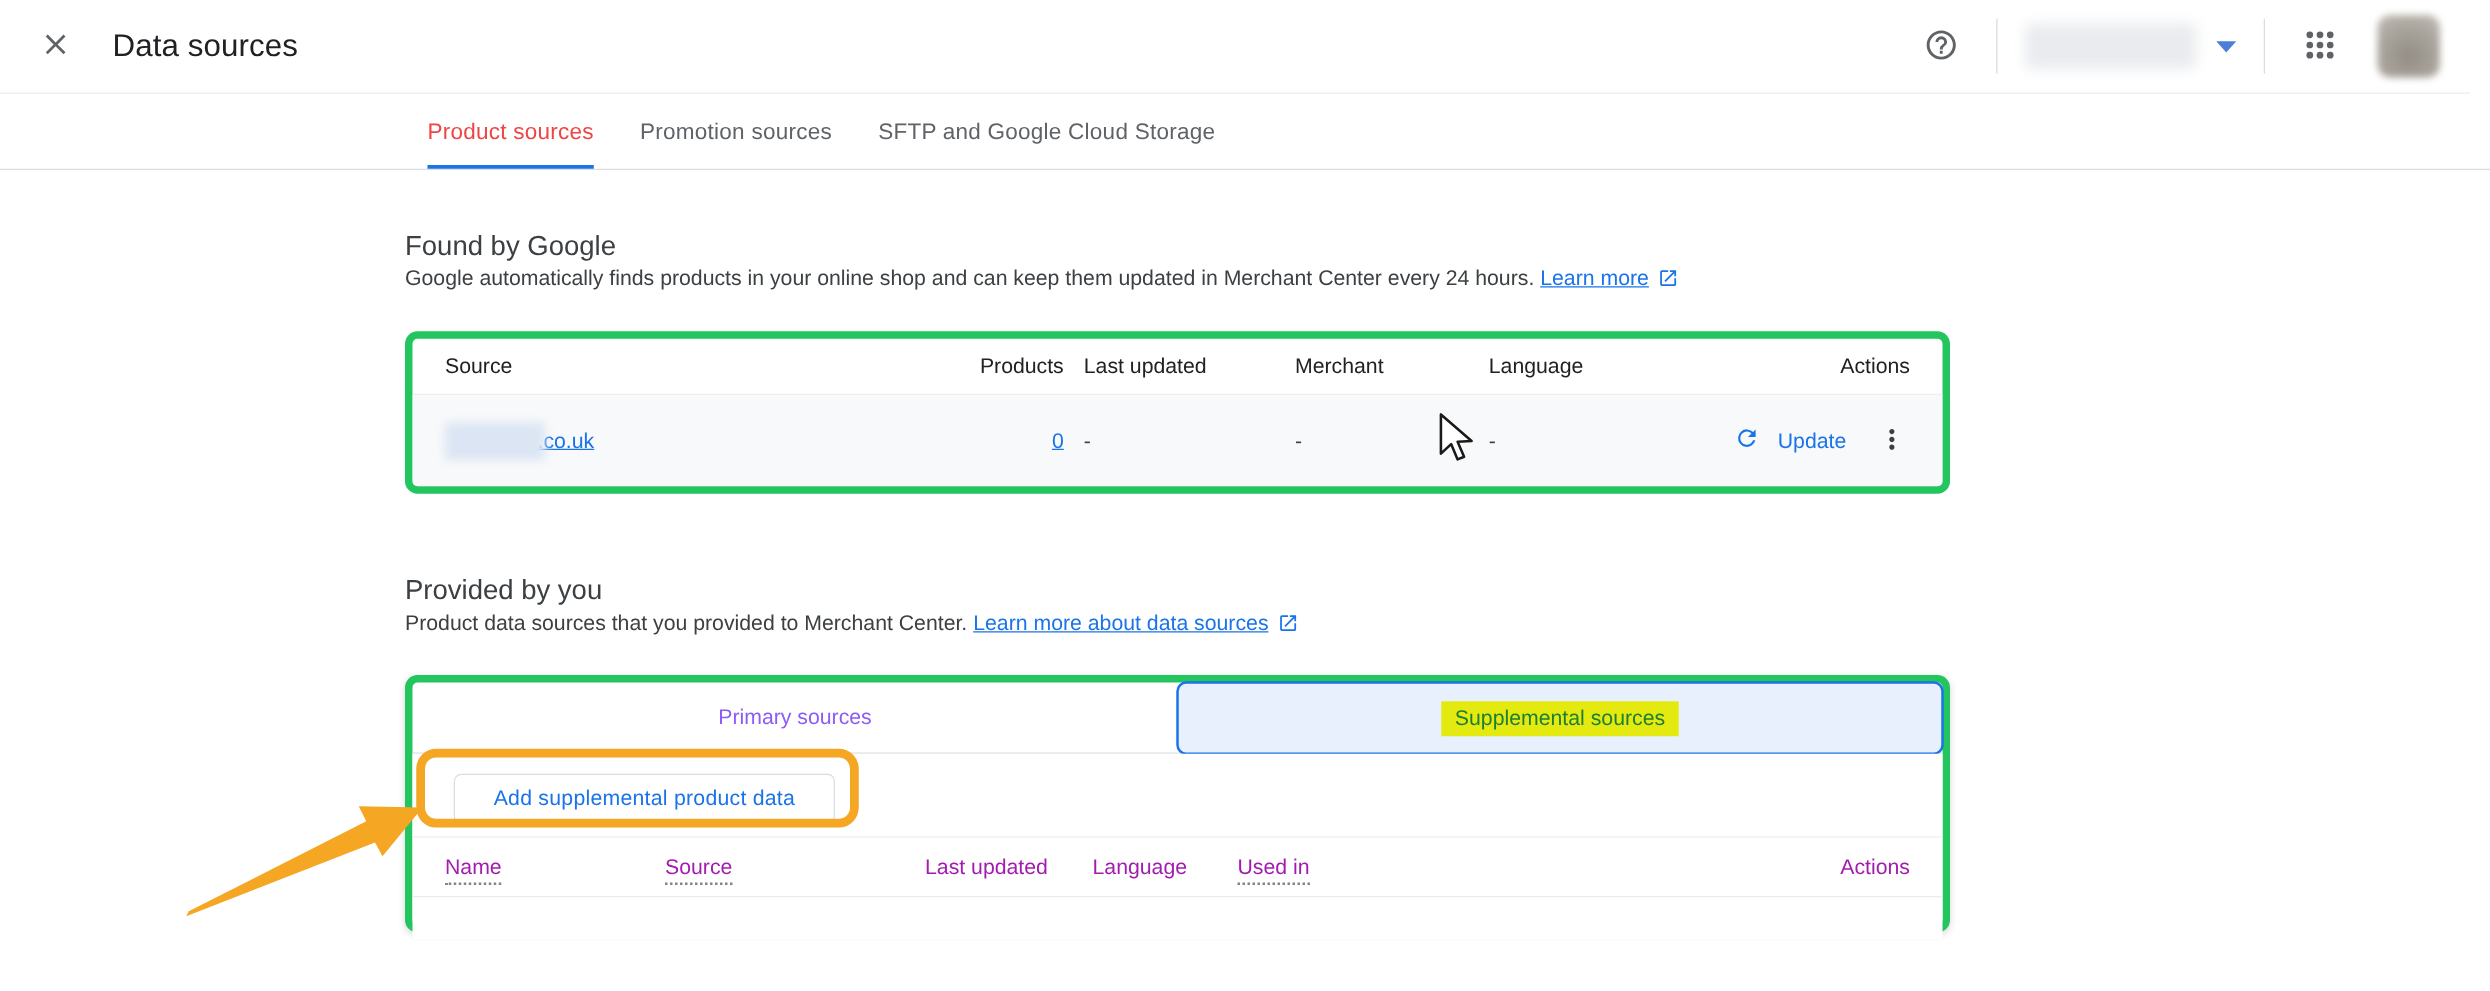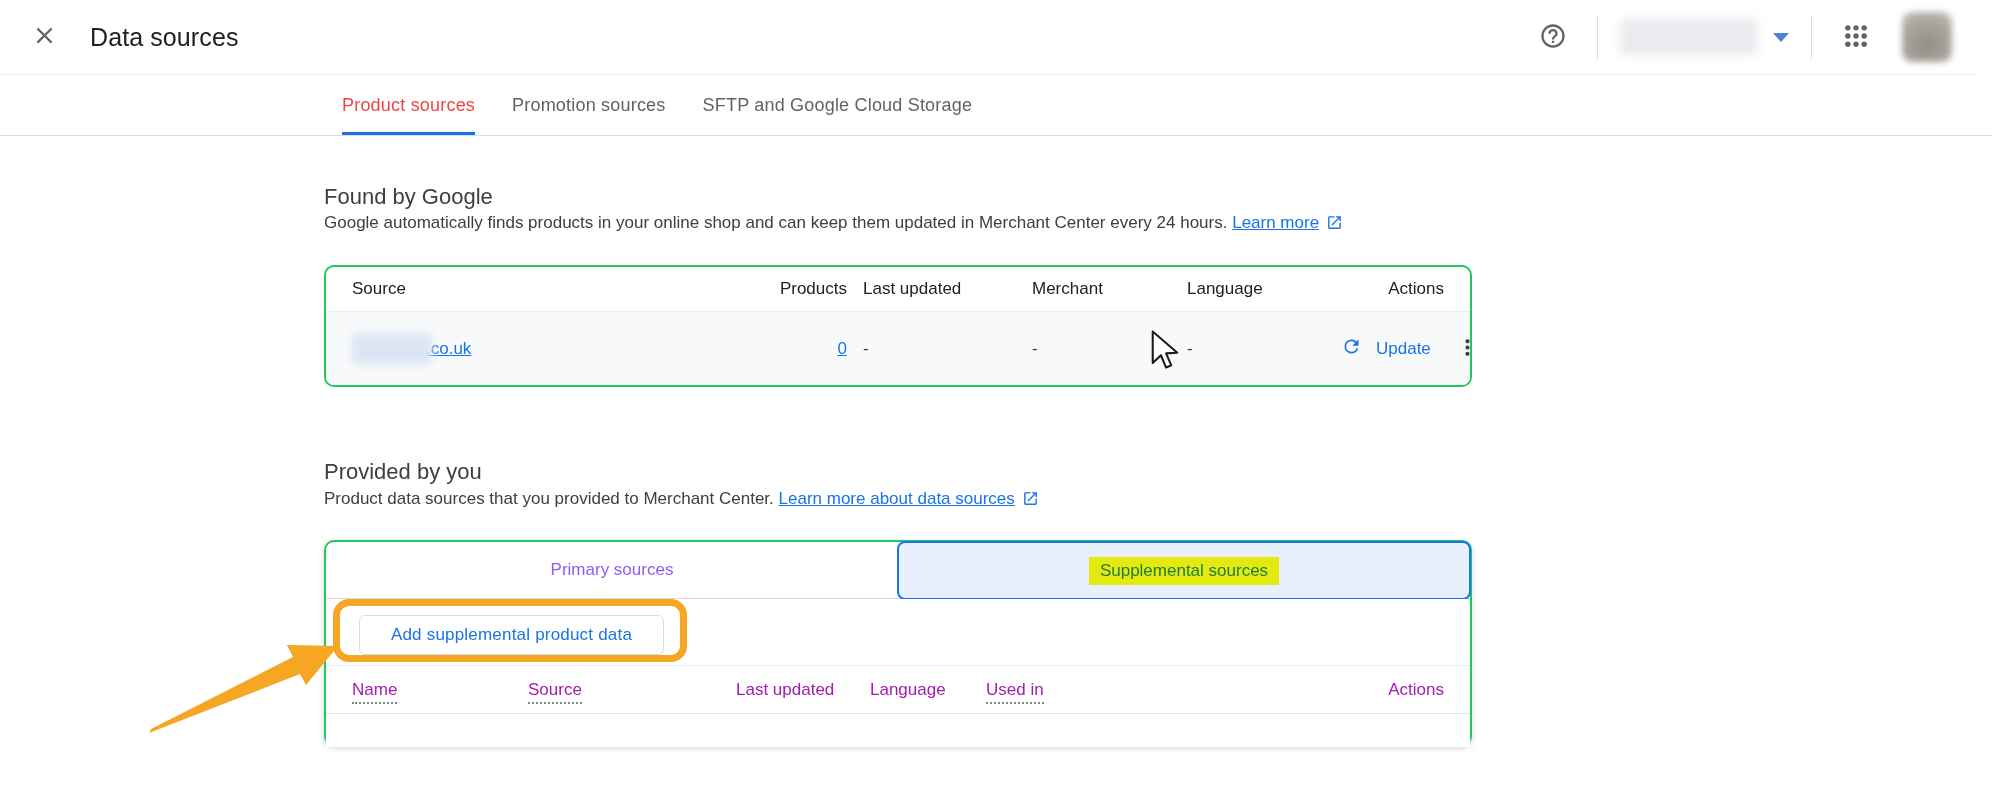--- a/index.html
+++ b/index.html
@@ -26,21 +26,21 @@
     display:flex;align-items:stretch;padding-left:342px;gap:37px;background:#fff;}
   .tab{display:flex;align-items:center;font-size:18px;font-weight:500;color:#5f6368;cursor:pointer;
     border-bottom:3px solid transparent;padding-top:3px;letter-spacing:.2px;}
   .tab.active{color:#ef4444;border-bottom-color:#1a73e8;}
   
   .section-heading{position:absolute;left:324px;font-size:22px;font-weight:400;color:#3c4043;}
   .section-desc{position:absolute;left:324px;font-size:17px;color:#3c4043;line-height:24px;}
   a.blue-link{color:#1a73e8;text-decoration:underline;font-weight:500;cursor:pointer;}
   .ext-icon{display:inline-block;vertical-align:-3px;margin-left:7px;}
   
-  .card{position:absolute;left:324px;width:1148px;background:#fff;border:2px solid #22c55e;border-radius:10px;overflow:hidden;}
+  .card{position:absolute;left:324px;width:1236px;background:#fff;border:6px solid #22c55e;border-radius:10px;overflow:hidden;}
   .grid1{display:grid;grid-template-columns:425px 70px 185px 155px 150px 1fr;align-items:center;padding:0 26px;}
   .grid2{display:grid;grid-template-columns:176px 208px 134px 116px 1fr auto;align-items:center;padding:0 26px;}
   .thead{height:45px;font-size:17px;font-weight:500;color:#202124;border-bottom:1px solid #eceef0;}
   .th.right,.td.right{text-align:right;}
   .pad16{padding-left:16px;}
   .trow{height:73px;background:#f8f9fa;font-size:17px;color:#3c4043;}
   .domain-cell{display:flex;align-items:center;}
   .blur-domain{display:inline-block;width:80px;height:30px;background:#dbe5f3;border-radius:3px;filter:blur(4px);margin-right:-6px;}
   a.cell-link{color:#1a73e8;text-decoration:underline;font-weight:500;cursor:pointer;font-size:17px;}
   .actions-cell{display:flex;align-items:center;justify-content:flex-end;gap:18px;}

